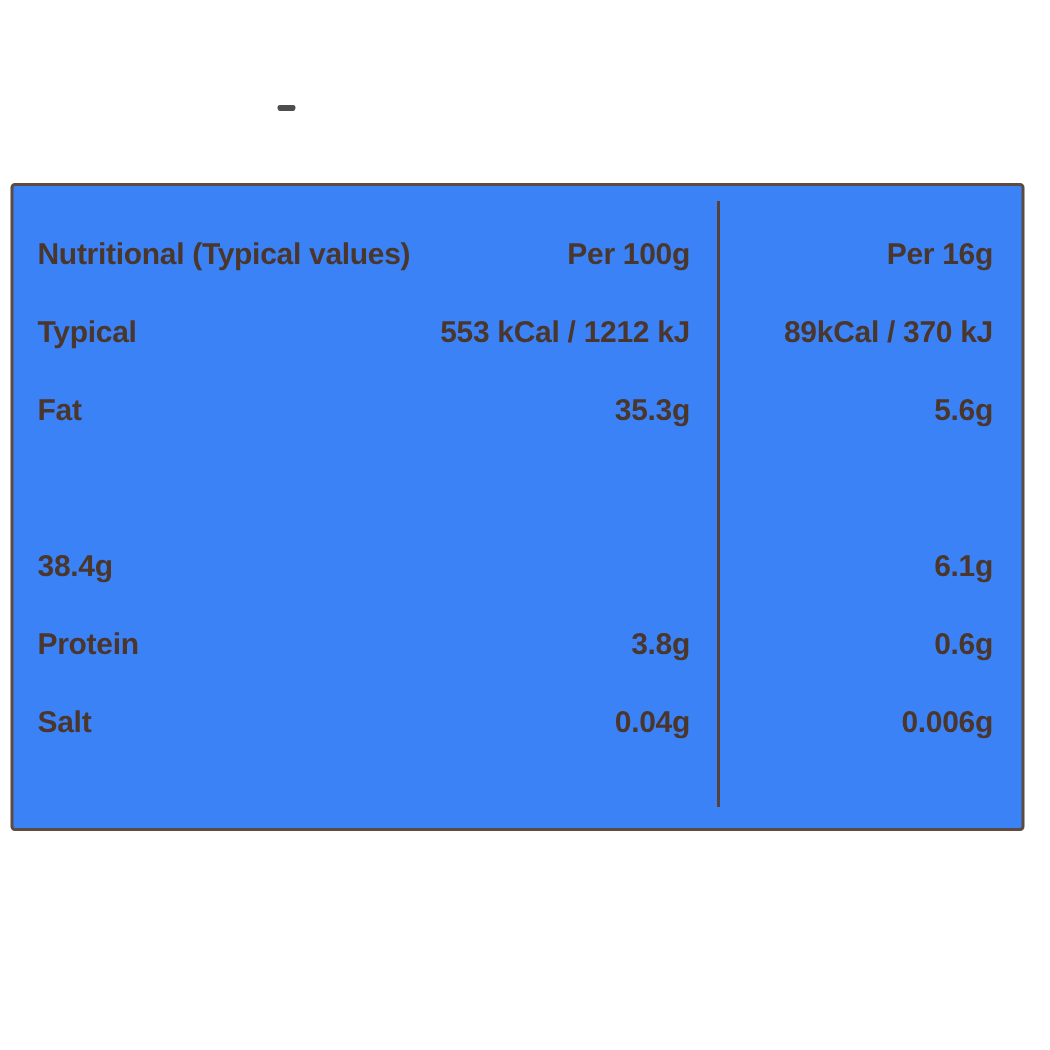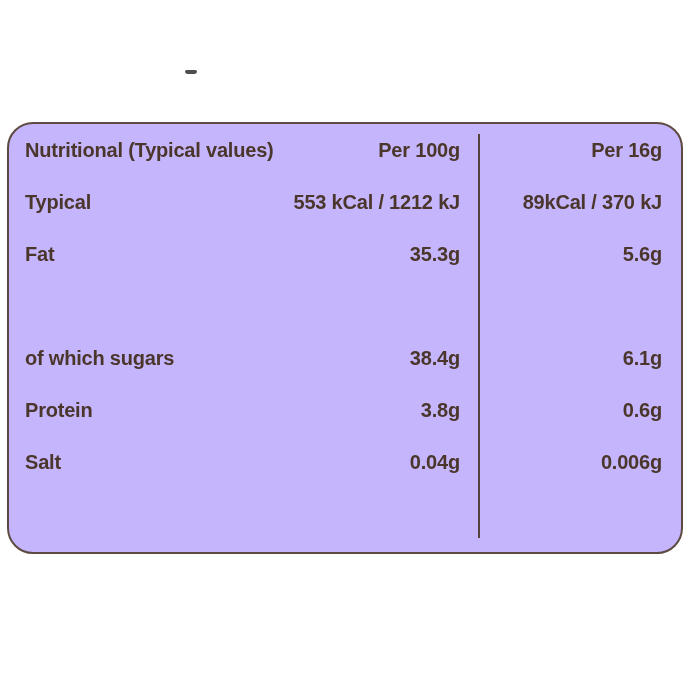--- a/index.html
+++ b/index.html
@@ -24,23 +24,23 @@
     background: var(--smudge-color);
     border-radius: 2px 2px 3px 3px;
     opacity: 0.85;
   }
 
   .panel {
     position: absolute;
     left: 7px; top: 122px;
     width: 676px; height: 432px;
     border: 2px solid var(--border-color);
-    border-radius: 26px;
-    background: #c4b5fd;
-    padding-top: 0;
+    border-radius: 3px;
+    background: #3b82f6;
+    padding-top: 20px;
     color: var(--text-color);
     font-size: 20px;
     font-weight: 700;
     letter-spacing: -0.2px;
   }
 
   .col-divider {
     position: absolute;
     left: 469px; top: 10px;
     width: 2px; height: 404px;
@@ -106,21 +106,20 @@
         <span class="value">5.6g</span>
       </div>
     </div>
 
 
     <div class="row">
     </div>
 
     <div class="row">
       <div class="cell-left">
-        <span class="label">of which sugars</span>
         <span class="value">38.4g</span>
       </div>
       <div class="cell-right">
         <span class="value">6.1g</span>
       </div>
     </div>
 
     <div class="row">
       <div class="cell-left">
         <span class="label">Protein</span>

